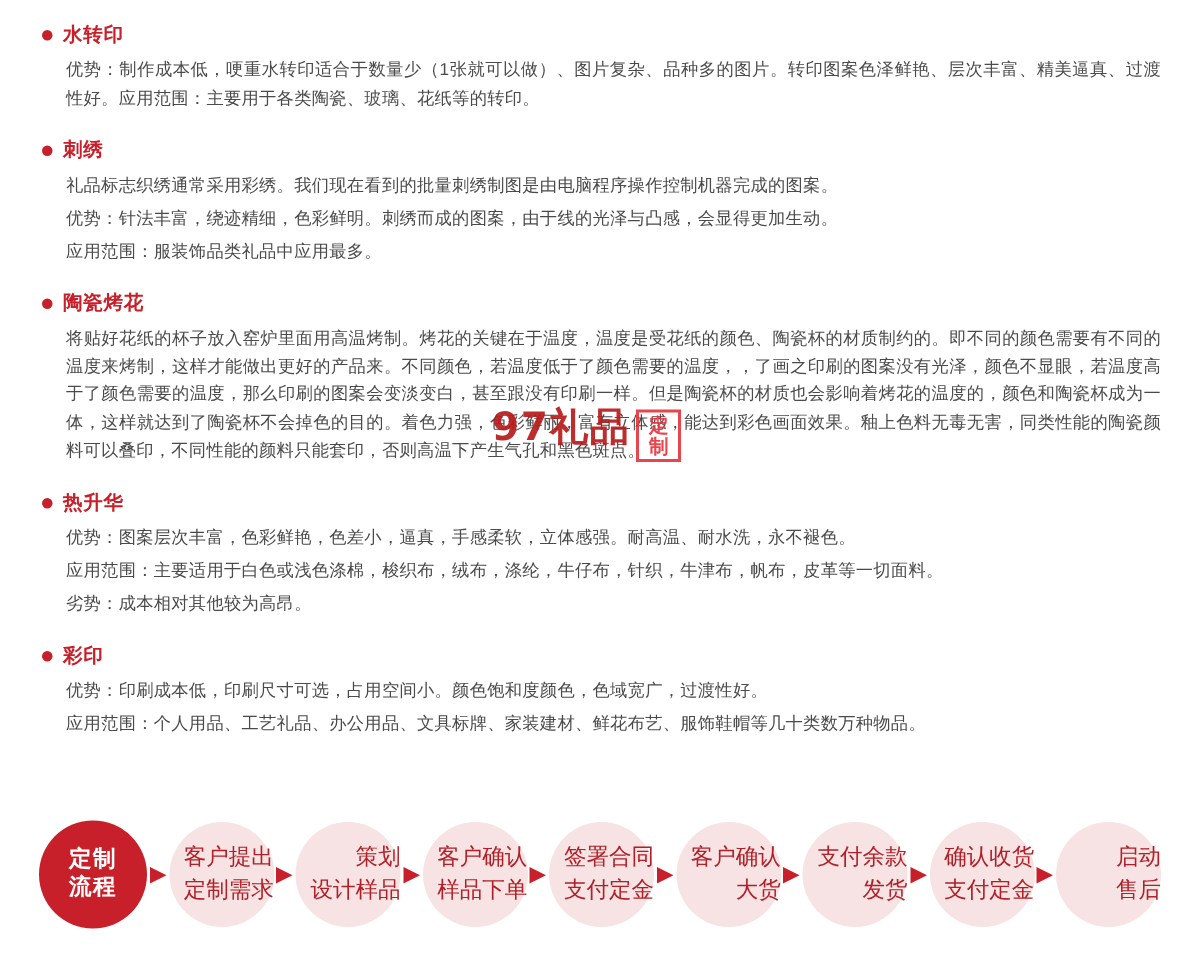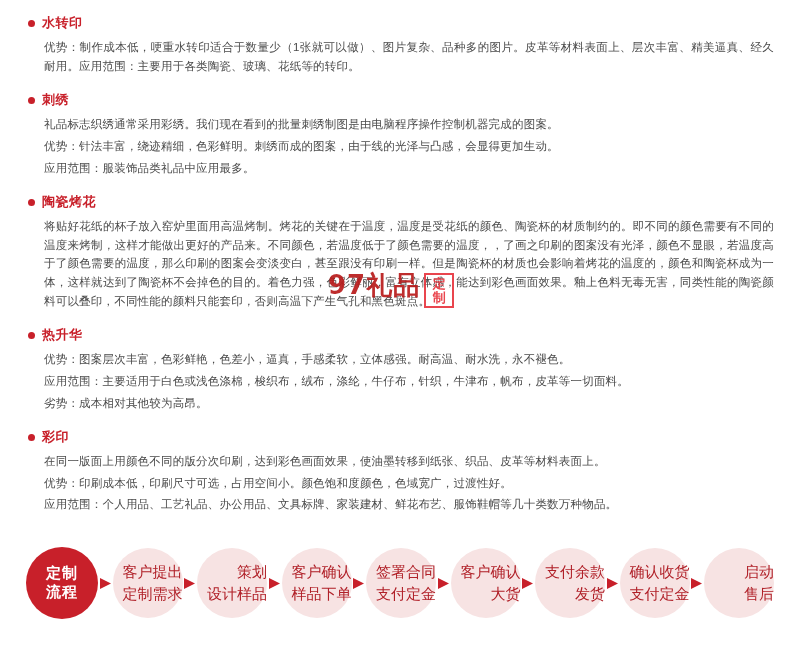--- a/index.html
+++ b/index.html
@@ -142,21 +142,21 @@
 <body>
 
 <div class="page">
 
   <div class="section">
     <div class="sec-head">
       <span class="bullet"></span>
       <span class="sec-title">水转印</span>
     </div>
     <div class="sec-body">
-      <p>优势：制作成本低，哽重水转印适合于数量少（1张就可以做）、图片复杂、品种多的图片。皮革等材料表面上、层次丰富、精美逼真、经久耐用。应用范围：主要用于各类陶瓷、玻璃、花纸等的转印。</p>
+      <p>优势：制作成本低，哽重水转印适合于数量少（1张就可以做）、图片复杂、品种多的图片。转印图案色泽鲜艳、层次丰富、精美逼真、过渡性好。应用范围：主要用于各类陶瓷、玻璃、花纸等的转印。</p>
     </div>
   </div>
 
   <div class="section">
     <div class="sec-head">
       <span class="bullet"></span>
       <span class="sec-title">刺绣</span>
     </div>
     <div class="sec-body">
       <p>礼品标志织绣通常采用彩绣。我们现在看到的批量刺绣制图是由电脑程序操作控制机器完成的图案。</p>
@@ -186,21 +186,20 @@
       <p>劣势：成本相对其他较为高昂。</p>
     </div>
   </div>
 
   <div class="section">
     <div class="sec-head">
       <span class="bullet"></span>
       <span class="sec-title">彩印</span>
     </div>
     <div class="sec-body">
-      <p>在同一版面上用颜色不同的版分次印刷，达到彩色画面效果，使油墨转移到纸张、织品、皮革等材料表面上。</p>
       <p>优势：印刷成本低，印刷尺寸可选，占用空间小。颜色饱和度颜色，色域宽广，过渡性好。</p>
       <p>应用范围：个人用品、工艺礼品、办公用品、文具标牌、家装建材、鲜花布艺、服饰鞋帽等几十类数万种物品。</p>
     </div>
   </div>
 
   <div class="watermark">
     <span class="wm-text">97礼品</span>
     <span class="wm-box">
       <span>定</span><br>
       <span>制</span>

